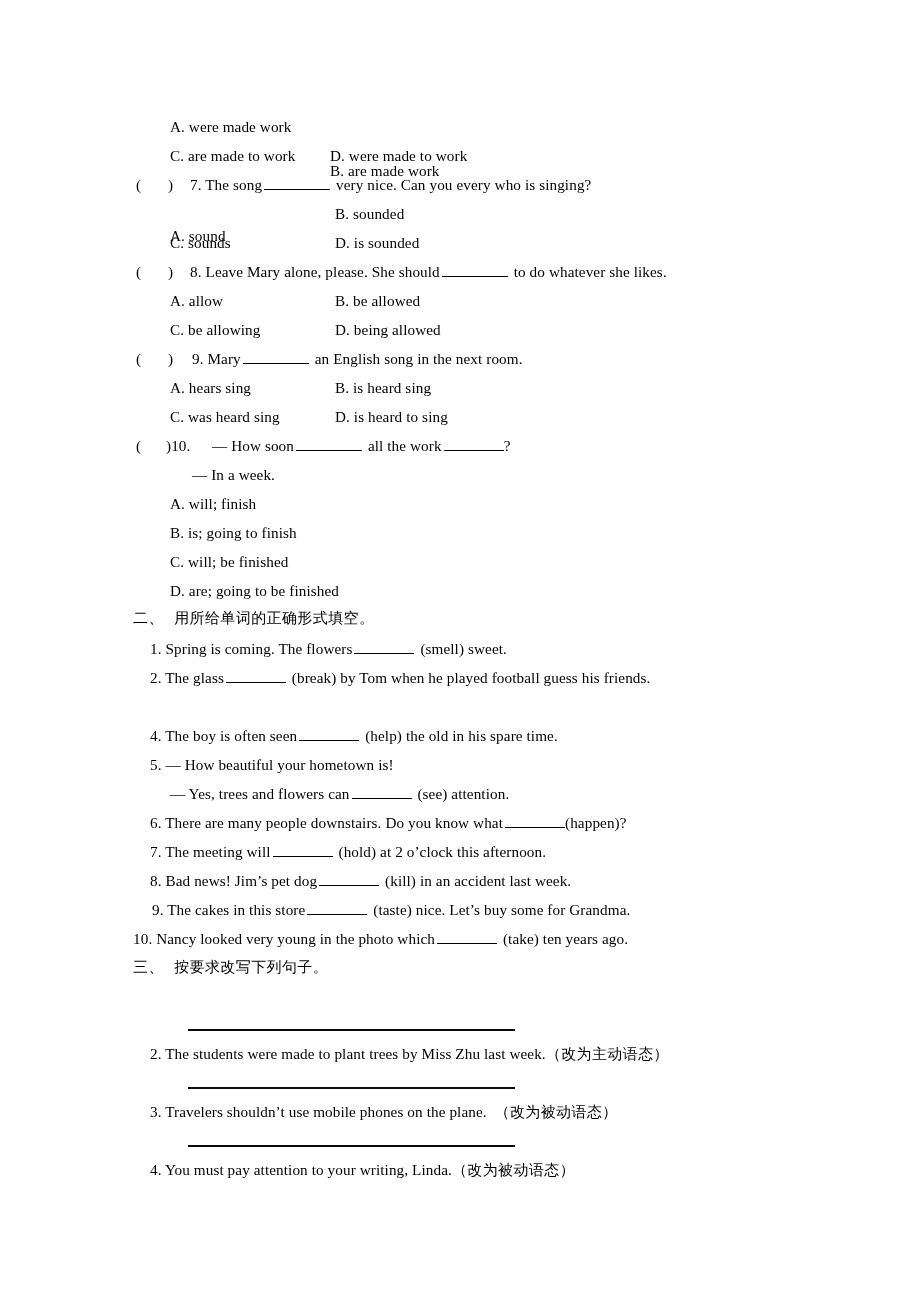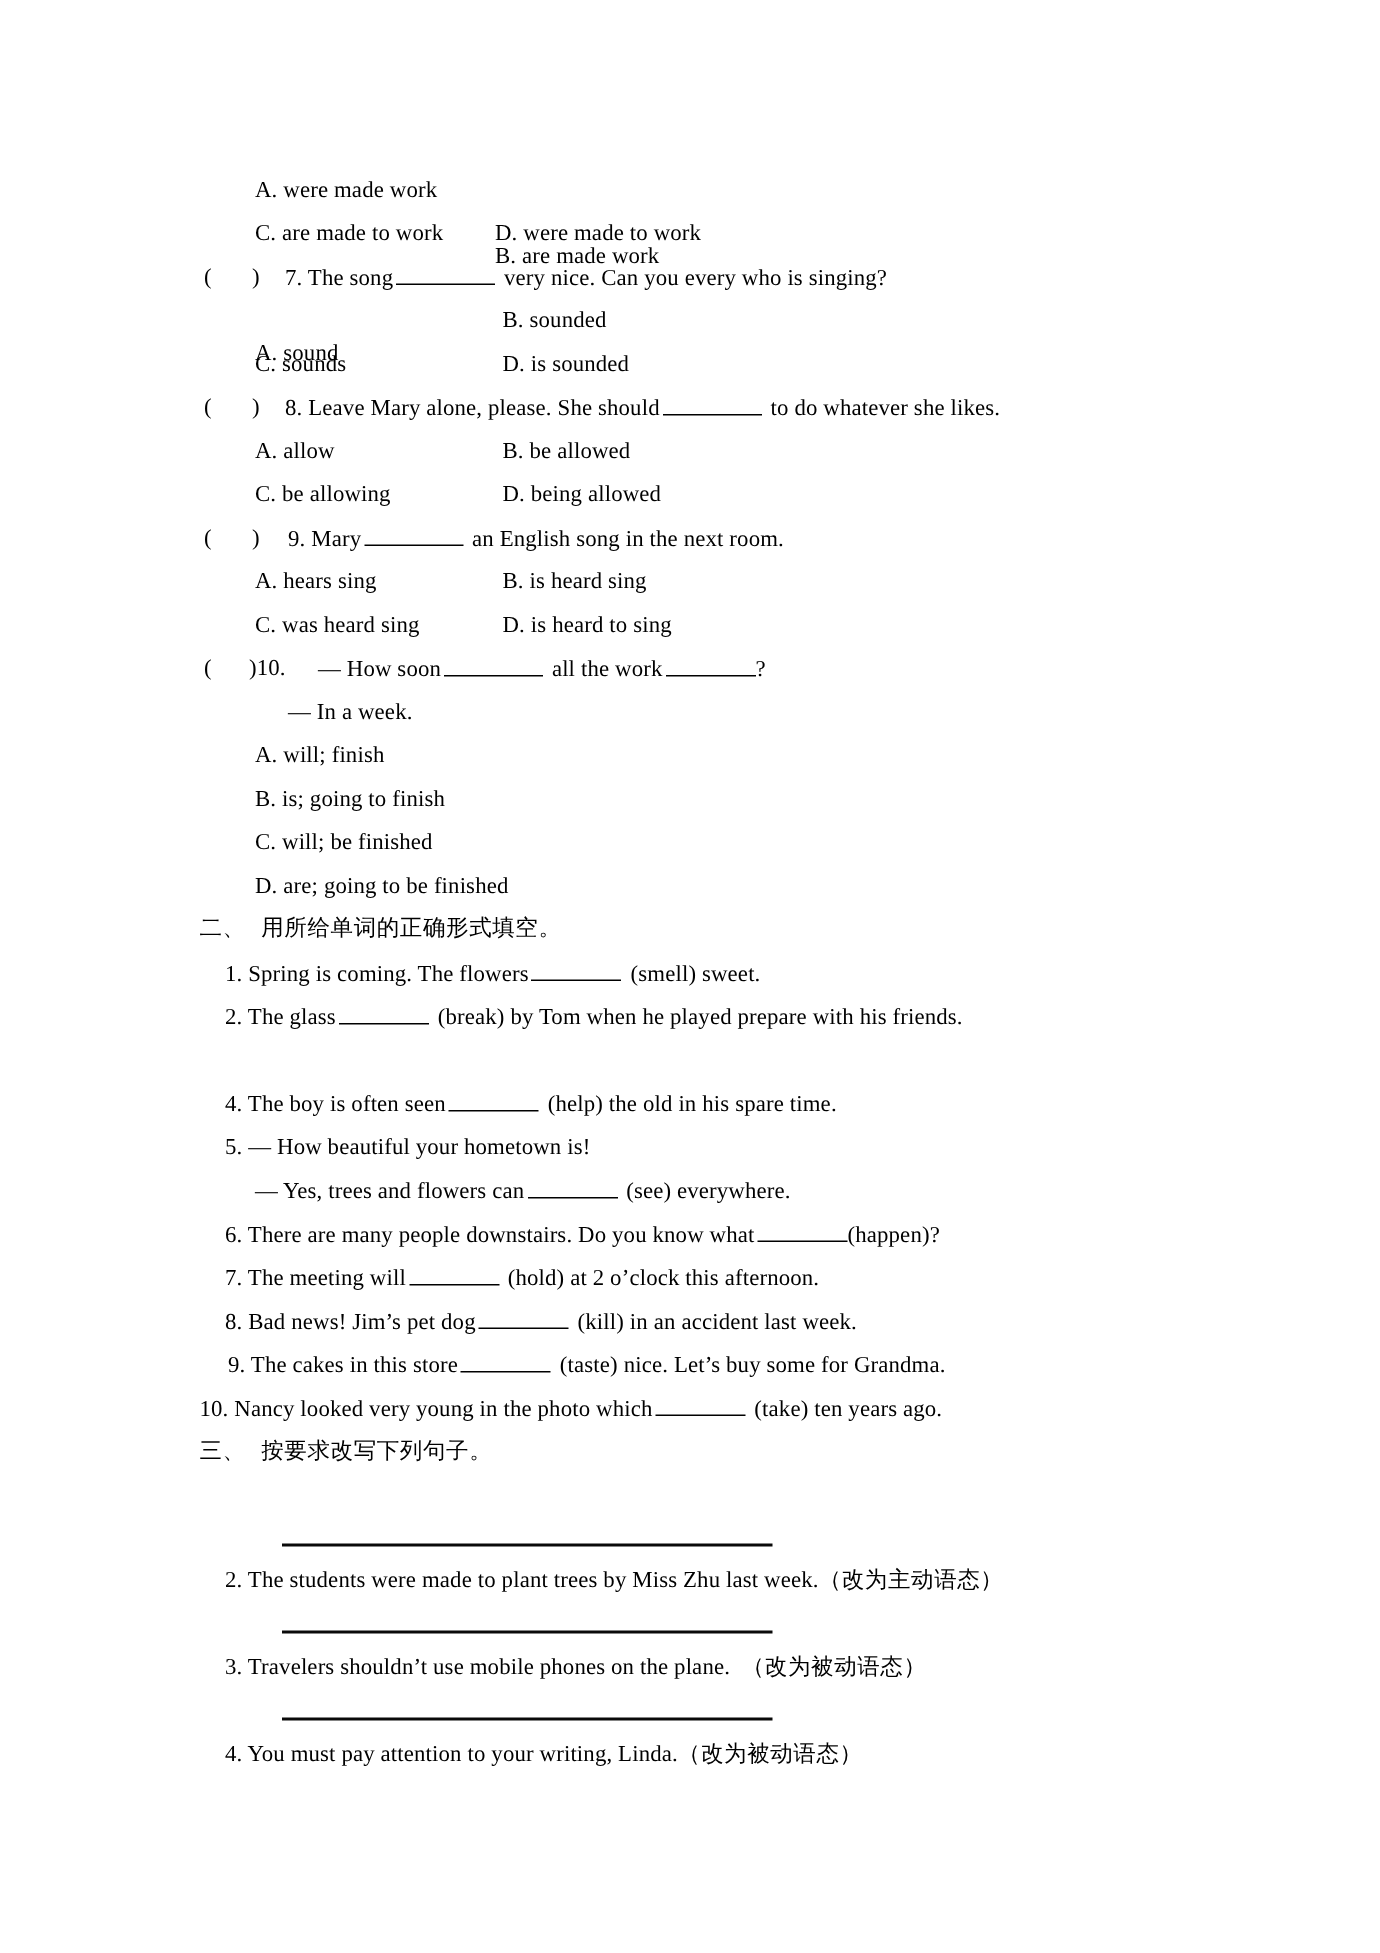--- a/index.html
+++ b/index.html
@@ -102,27 +102,27 @@
 
   <div class="ln" style="left:170px; top:494px;">A. will; finish</div>
   <div class="ln" style="left:170px; top:523px;">B. is; going to finish</div>
   <div class="ln" style="left:170px; top:552px;">C. will; be finished</div>
   <div class="ln" style="left:170px; top:581px;">D. are; going to be finished</div>
 
   <div class="ln cn" style="left:133px; top:609px;"><span>二、</span>  <span>用所给单词的正确形式填空。</span></div>
 
   <div class="ln" style="left:150px; top:639px;"><span>1.</span> <span>Spring is coming. The flowers</span><span class="blank b-md"></span> <span>(smell) sweet.</span></div>
 
-  <div class="ln" style="left:150px; top:668px;"><span>2.</span> <span>The glass</span><span class="blank b-md"></span> <span>(break) by Tom when he played prepare with his friends.</span></div>
+  <div class="ln" style="left:150px; top:668px;"><span>2.</span> <span>The glass</span><span class="blank b-md"></span> <span>(break) by Tom when he played football guess his friends.</span></div>
 
 
   <div class="ln" style="left:150px; top:726px;"><span>4.</span> <span>The boy is often seen</span><span class="blank b-md"></span> <span>(help) the old in his spare time.</span></div>
 
   <div class="ln" style="left:150px; top:755px;"><span>5.</span> <span>— How beautiful your hometown is!</span></div>
-  <div class="ln" style="left:170px; top:784px;"><span>— Yes, trees and flowers can</span><span class="blank b-md"></span> <span>(see) everywhere.</span></div>
+  <div class="ln" style="left:170px; top:784px;"><span>— Yes, trees and flowers can</span><span class="blank b-md"></span> <span>(see) attention.</span></div>
 
   <div class="ln" style="left:150px; top:813px;"><span>6.</span> <span>There are many people downstairs. Do you know what</span><span class="blank b-md b-tight"></span><span>(happen)?</span></div>
 
   <div class="ln" style="left:150px; top:842px;"><span>7.</span> <span>The meeting will</span><span class="blank b-md"></span> <span>(hold) at 2 o’clock this afternoon.</span></div>
 
   <div class="ln" style="left:150px; top:871px;"><span>8.</span> <span>Bad news! Jim’s pet dog</span><span class="blank b-md"></span> <span>(kill) in an accident last week.</span></div>
 
   <div class="ln" style="left:152px; top:900px;"><span>9.</span> <span>The cakes in this store</span><span class="blank b-md"></span> <span>(taste) nice. Let’s buy some for Grandma.</span></div>
 
   <div class="ln" style="left:133px; top:929px;"><span>10.</span> <span>Nancy looked very young in the photo which</span><span class="blank b-md"></span> <span>(take) ten years ago.</span></div>

